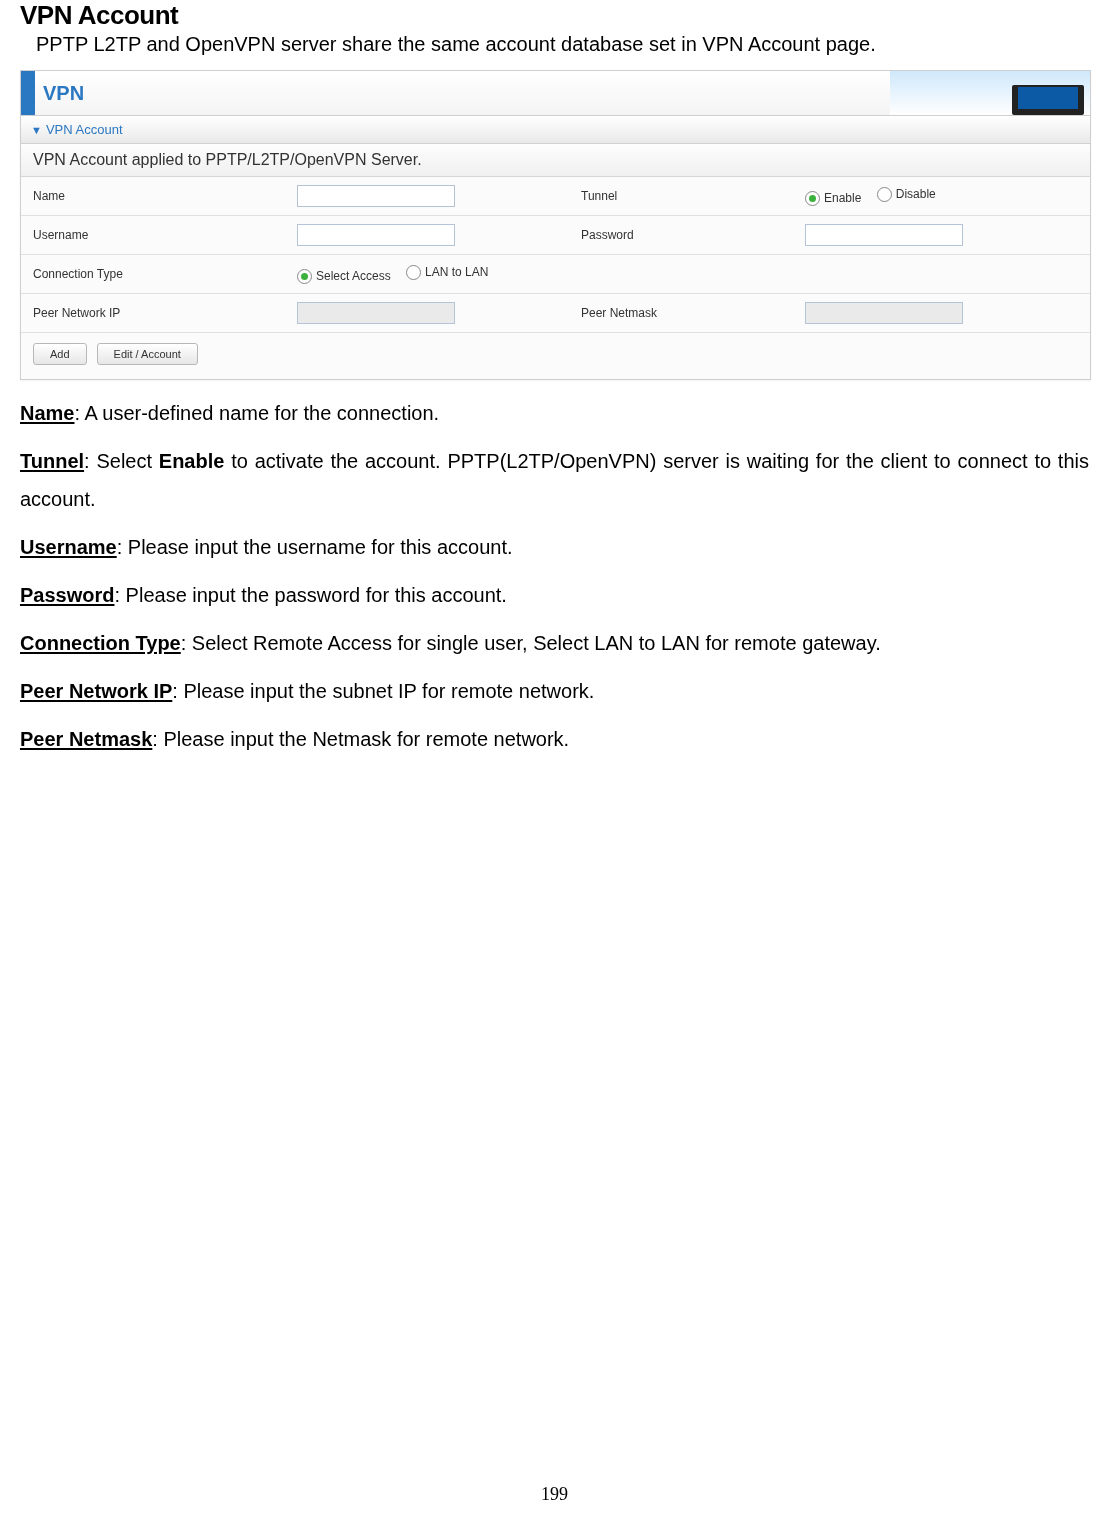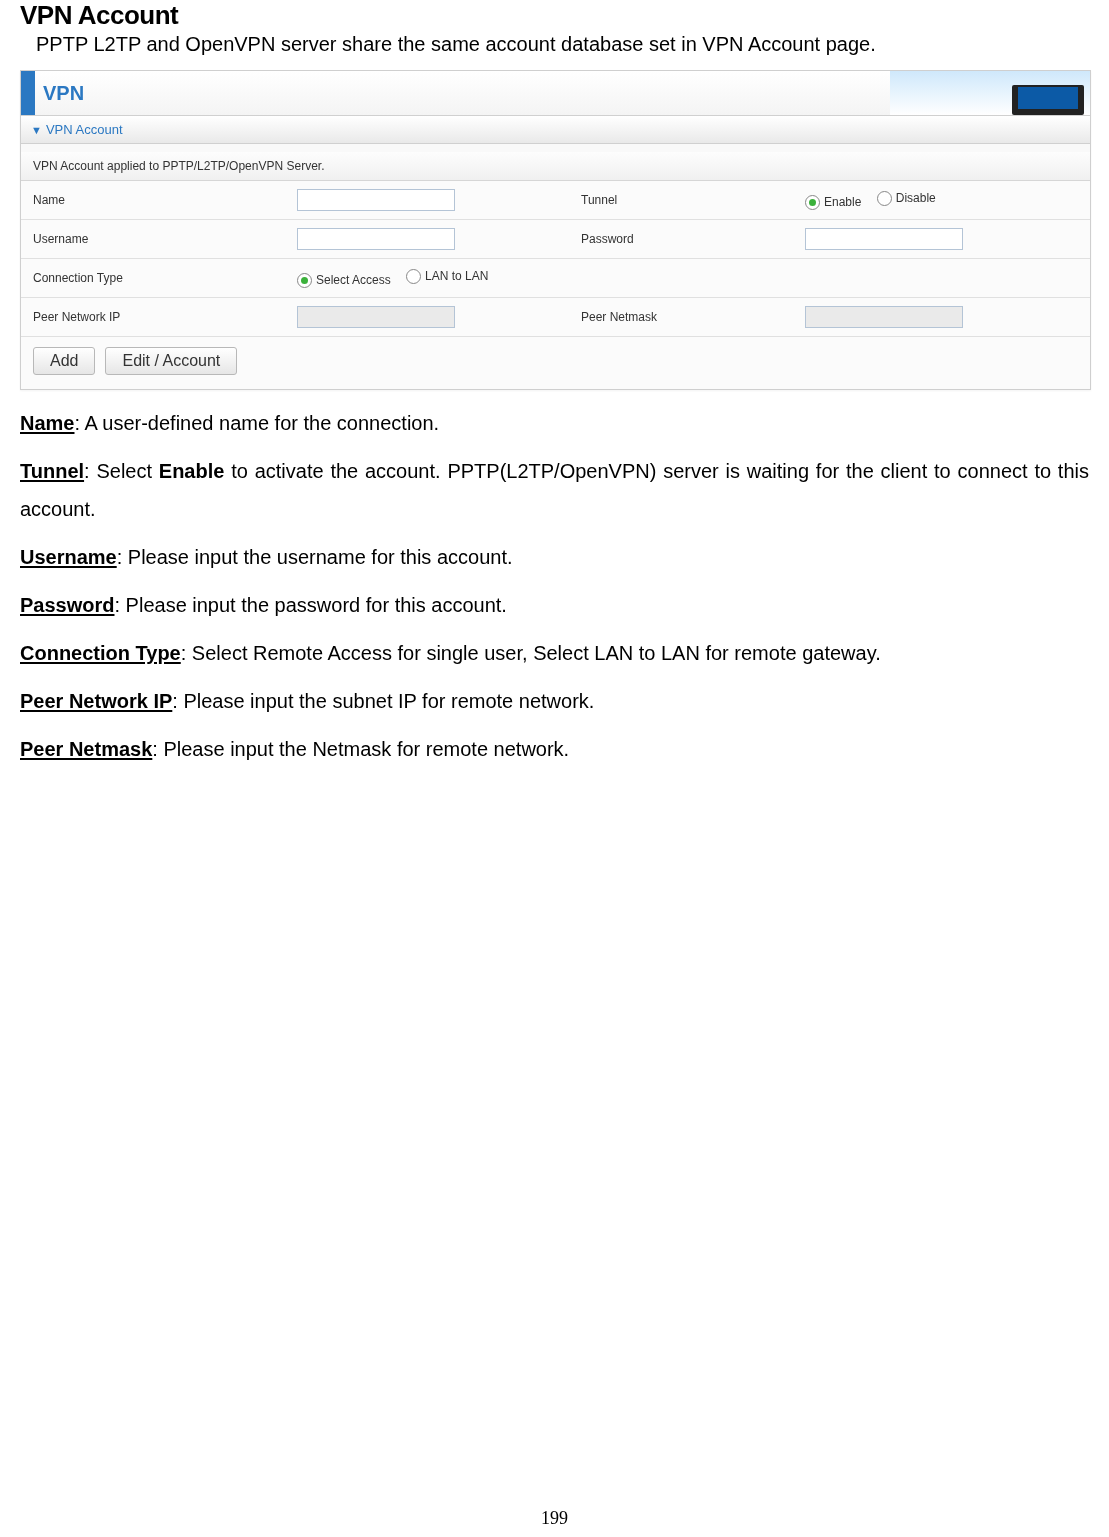--- a/index.html
+++ b/index.html
@@ -75,24 +75,23 @@
     padding: 6px 10px;
   }
   .section-bar .arrow {
     color: #2b78c2;
     font-size: 11px;
     margin-right: 4px;
   }
   .desc-row, .params-row {
     background: linear-gradient(to bottom,#fdfdfd,#f0f0f0);
     border-bottom: 1px solid #d6d6d6;
-    font-size: 12px;
+    font-size: 16px;
     color: #333;
     padding: 7px 12px;
-    margin-top: 8px;
   }
   .form-table {
     width: 100%;
     border-collapse: collapse;
     font-size: 12px;
     color: #333;
   }
   .form-table td {
     border-bottom: 1px solid #e0e0e0;
     padding: 6px 12px;
@@ -119,21 +118,21 @@
   .radio-dot {
     width:13px;height:13px;border:1px solid #888;border-radius:50%;display:inline-flex;align-items:center;justify-content:center;background:#fff;
   }
   .radio-dot.checked::after{content:"";width:7px;height:7px;border-radius:50%;background:#3bb13b;}
   .button-row {
     padding: 10px 12px 14px 12px;
     background: #fbfbfb;
     display:flex; gap:10px;
   }
   .ui-btn {
-    font-size: 16px;
+    font-size: 11px;
     color: #333;
     background: linear-gradient(to bottom,#ffffff,#e6e6e6);
     border: 1px solid #b8b8b8;
     border-radius: 3px;
     padding: 4px 16px;
     cursor: pointer;
   }
   .body-text {
     font-size: 20px;
     line-height: 1.9;
@@ -141,21 +140,21 @@
     text-align: justify;
   }
   .body-text .term {
     font-weight: bold;
     text-decoration: underline;
     text-underline-offset: 2px;
   }
   .body-text .bold { font-weight: bold; }
   .page-number {
     position: absolute;
-    bottom: 8px;
+    bottom: 32px;
     width: 1109px;
     text-align: center;
     font-size: 18px;
     font-family: "Times New Roman", serif;
   }
 </style>
 </head>
 <body>
 
 <div class="page">

